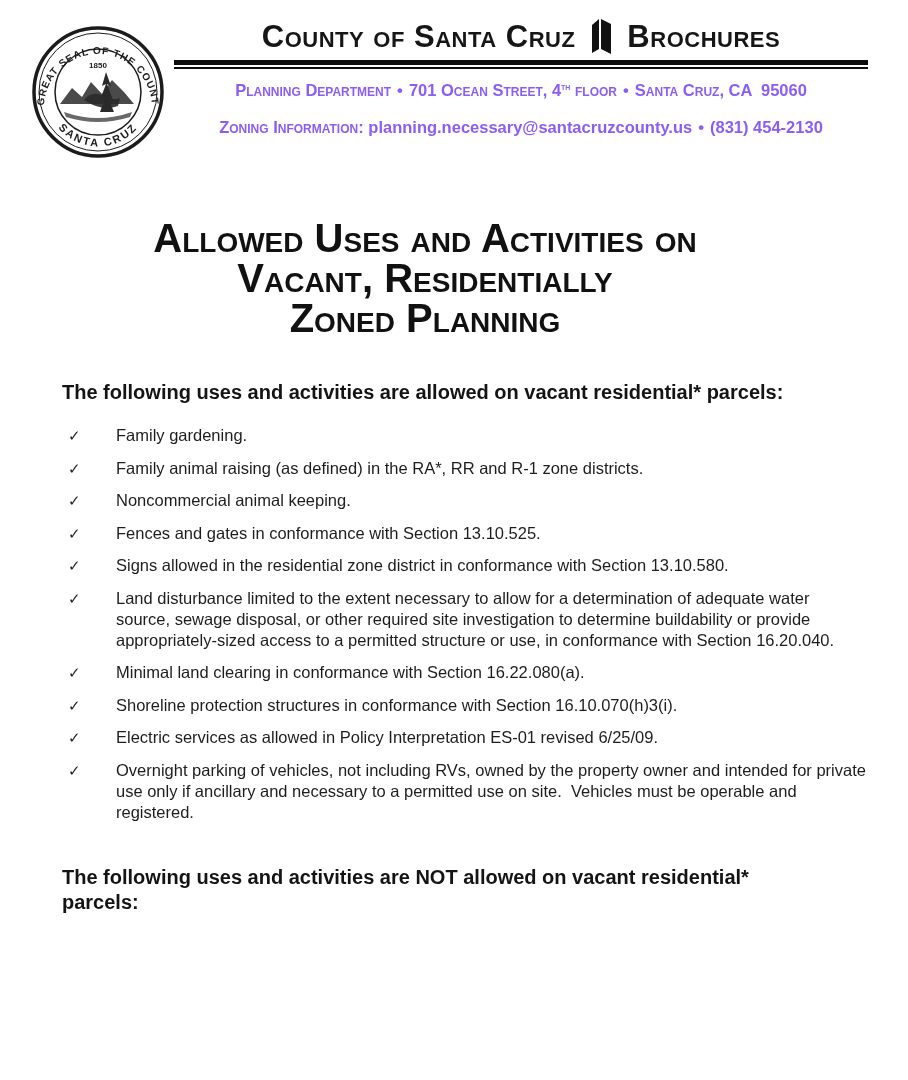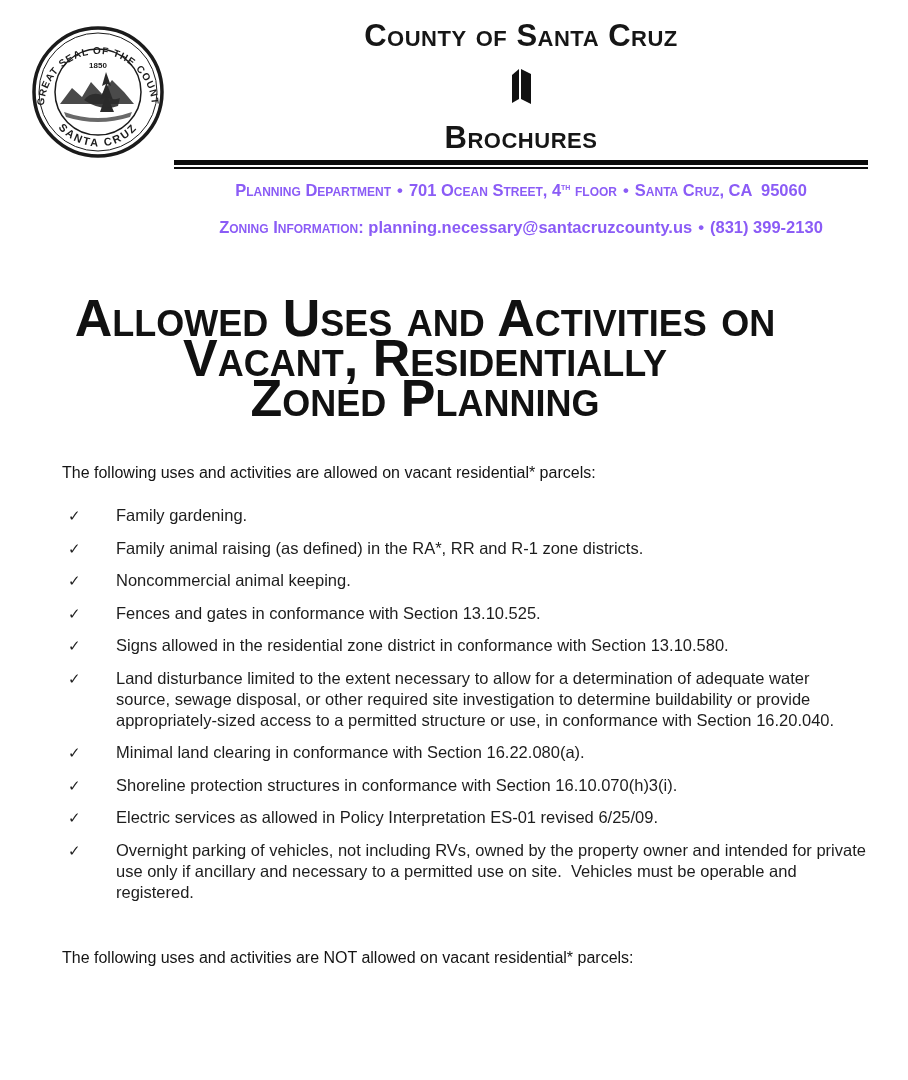--- a/index.html
+++ b/index.html
@@ -12,21 +12,21 @@
     box-sizing:border-box;
     padding:16px 40px 0 62px;
     overflow:hidden;
   }
   
   .header{position:relative;min-height:140px;}
   .seal{position:absolute;left:-34px;top:4px;width:140px;height:140px;}
   .header-right{margin-left:112px;}
   .brand-line{
     display:flex;align-items:center;justify-content:center;
-    gap:14px;margin-top:2px;flex-direction:column;
+    gap:14px;margin-top:2px;
   }
   .brand-title,.brand-suffix{
     font-variant:small-caps;font-weight:bold;font-size:31px;
     letter-spacing:.5px;white-space:nowrap;color:#161616;
   }
   .book-icon{display:inline-block;}
   .rule{
     margin-top:4px;
     border-top:5px solid #0d0d0d;
     border-bottom:2px solid #0d0d0d;
@@ -39,31 +39,31 @@
   .addr .sc{font-variant:small-caps;}
   .addr .plain{font-variant:normal;}
   .addr sup{font-size:10px;font-variant:small-caps;}
   .addr + .addr{margin-top:0;}
   .sep{padding:0 6px;}
   
   .centered-group{margin-right:80px;text-align:center;}
   .main-title{
     margin:60px 0 0 0;
     font-variant:small-caps;font-weight:bold;
-    font-size:52px;line-height:40px;color:#111;
+    font-size:40px;line-height:40px;color:#111;
   }
   .subtitle{
     margin:30px 0 0 0;
     font-weight:bold;font-size:18.5px;line-height:22px;color:#161616;
     white-space:pre-wrap;
   }
   
   .section-heading{
     margin:42px 0 0 0;
-    font-weight:normal;font-size:16px;line-height:25px;
+    font-weight:bold;font-size:20px;line-height:25px;
     max-width:760px;color:#141414;
   }
   ul.checklist{
     list-style:none;margin:20px 0 0 0;padding:0 0 0 6px;
   }
   ul.checklist li{
     display:flex;align-items:flex-start;
     margin-bottom:11.5px;
   }
   .check{
@@ -113,21 +113,21 @@
           <path d="M3,7 L10,1 L10,31 L3,35 Z" fill="#111"></path>
           <path d="M12,1 L22,6 L22,36 L12,31 Z" fill="#111"></path>
         </svg>
         <span class="brand-suffix">Brochures</span>
       </div>
 
       <div class="rule"></div>
 
       <p class="addr"><span class="sc">Planning Department</span><span class="sep">•</span><span class="sc"><span>701 Ocean Street, 4</span><sup>th</sup><span> floor</span></span><span class="sep">•</span><span class="sc">Santa Cruz, CA  95060</span></p>
 
-      <p class="addr"><span class="sc">Zoning Information:</span><span> </span><span class="plain">planning.necessary@santacruzcounty.us</span><span class="sep">•</span><span class="plain">(831) 399-2130</span></p>
+      <p class="addr"><span class="sc">Zoning Information:</span><span> </span><span class="plain">planning.necessary@santacruzcounty.us</span><span class="sep">•</span><span class="plain">(831) 454-2130</span></p>
     </div>
   </div>
 
   <div class="centered-group">
     <h1 class="main-title">
       <span style="display:block">Allowed Uses and Activities on</span>
       <span style="display:block">Vacant, Residentially</span>
       <span style="display:block">Zoned Planning</span>
     </h1>
   </div>

